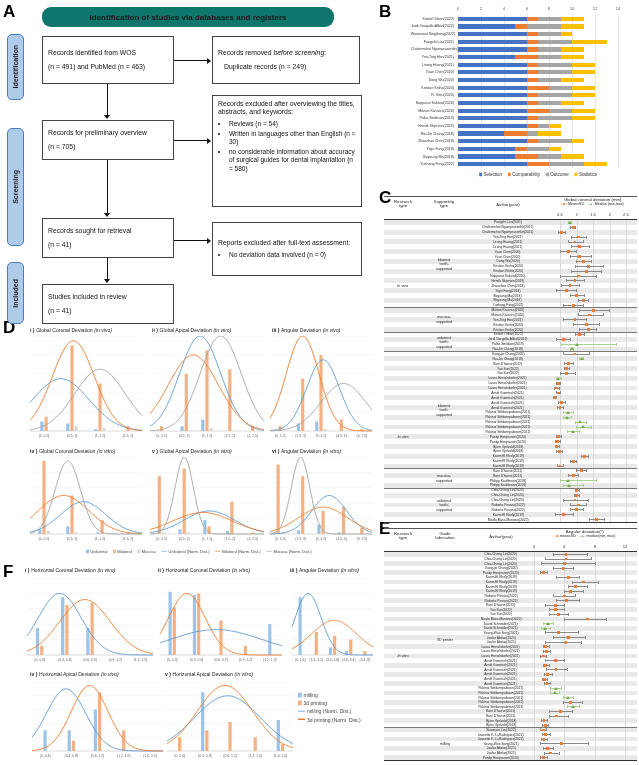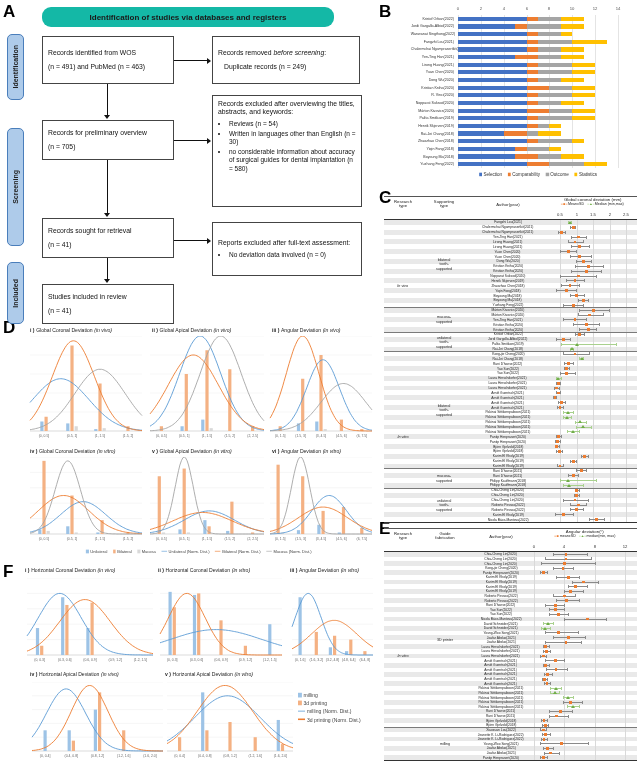--- a/index.html
+++ b/index.html
@@ -4,21 +4,21 @@
 <style>
   *{margin:0;padding:0;box-sizing:border-box}
   html,body{width:639px;height:765px}
   body{position:relative;font-family:"Liberation Sans",sans-serif;background:#fff;overflow:hidden;color:#111}
   .pl{position:absolute;font-size:17px;font-weight:bold;color:#000}
   #plA{left:3px;top:2px}#plB{left:379px;top:2px}#plC{left:379px;top:188px}
   #plD{left:3px;top:318px}#plE{left:379px;top:519px}#plF{left:3px;top:562px}
 
   
   #prisma{position:absolute;left:0;top:0;width:375px;height:334px}
-  .banner{position:absolute;left:42px;top:7px;width:292px;height:20px;background:#14b8a6;border-radius:9px;
+  .banner{position:absolute;left:42px;top:7px;width:292px;height:20px;background:#0f766e;border-radius:9px;
     display:flex;align-items:center;justify-content:center;font-size:8px;font-weight:bold;color:#1a1a1a}
   .stage{position:absolute;left:7px;width:17px;background:#AECBEA;border:1px solid #4a7ebb;border-radius:5px;
     display:flex;align-items:center;justify-content:center}
   .stage span{writing-mode:vertical-rl;transform:rotate(180deg);font-size:7px;font-weight:bold;color:#222;white-space:nowrap}
   #stage-id{top:34px;height:66px}#stage-scr{top:128px;height:118px}#stage-inc{top:262px;height:62px}
   .pbox{position:absolute;border:1px solid #444;background:#fff;font-size:6.8px;color:#111;padding:4px 5px;
     display:flex;flex-direction:column;justify-content:center;gap:6px;line-height:1.25}
   #bx-identified{left:42px;top:36px;width:132px;height:48px}
   #bx-removed{left:212px;top:36px;width:148px;height:48px}
   #bx-preliminary{left:42px;top:120px;width:132px;height:40px}

